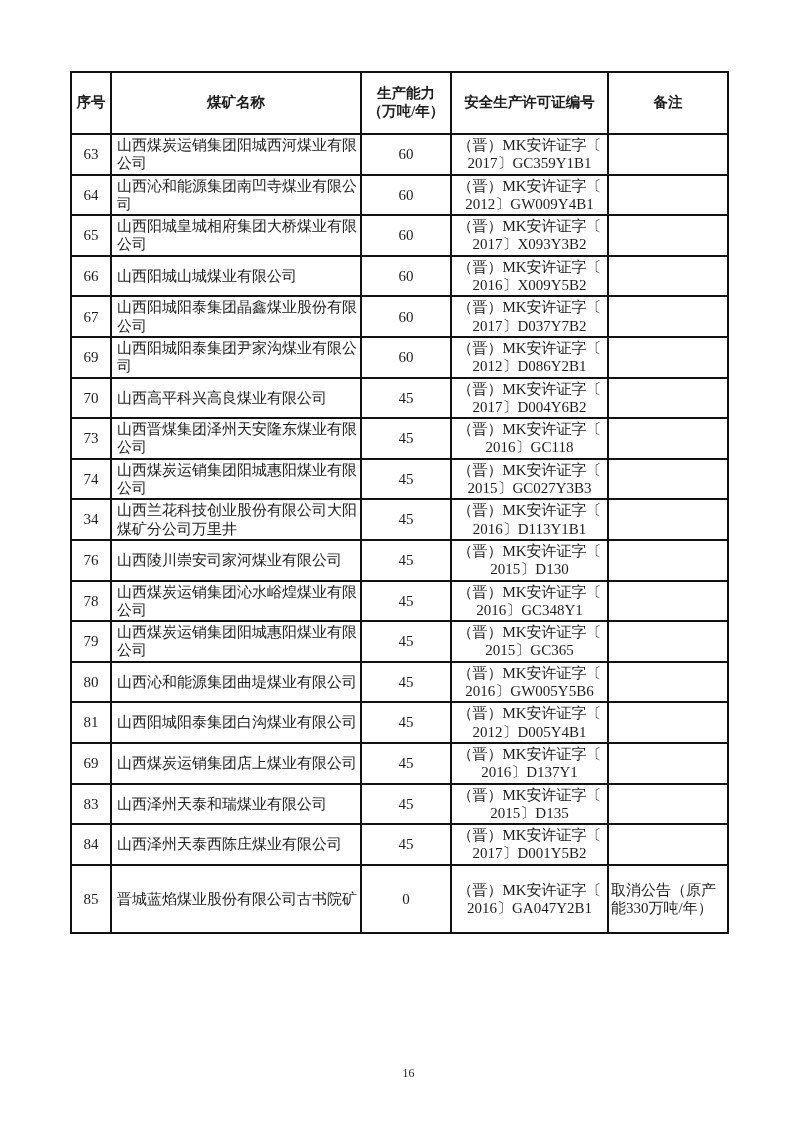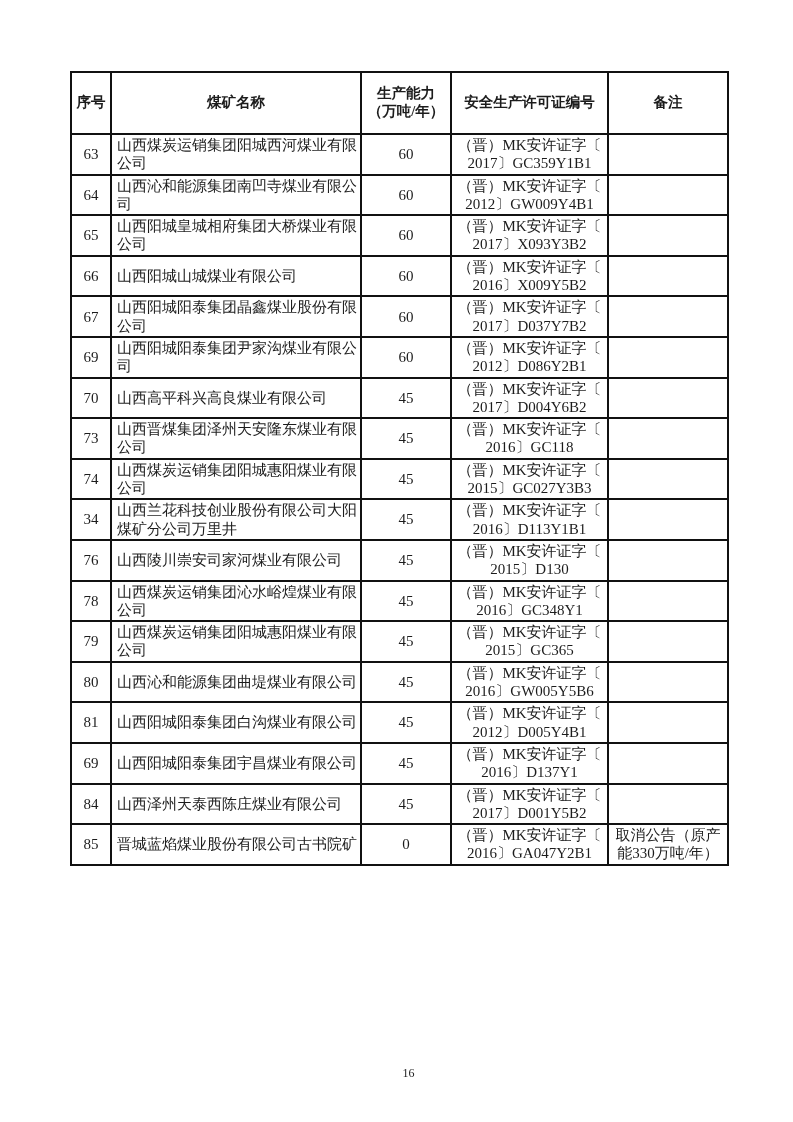--- a/index.html
+++ b/index.html
@@ -51,23 +51,23 @@
     padding-right: 3px;
     word-break: break-all;
   }
   .c-capacity { text-align: center; }
   .c-license {
     text-align: center;
     white-space: pre-line;
     padding: 1px 2px;
   }
   .c-remark {
-    text-align: center;
+    text-align: left;
     white-space: pre-line;
-    padding: 1px 2px;
+    padding: 15px 2px;
   }
   .page-number {
     position: absolute;
     top: 1066px;
     left: 12px;
     width: 100%;
     text-align: center;
     font-size: 12px;
   }
 </style>
@@ -210,24 +210,32 @@
         <tr>
           <td class="c-no">81</td>
           <td class="c-name">山西阳城阳泰集团白沟煤业有限公司</td>
           <td class="c-capacity">45</td>
           <td class="c-license">（晋）MK安许证字〔
 2012〕D005Y4B1</td>
           <td class="c-remark"></td>
         </tr>
         <tr>
           <td class="c-no">69</td>
-          <td class="c-name">山西阳城阳泰集团宇昌煤业有限公司</td>
+          <td class="c-name">山西煤炭运销集团店上煤业有限公司</td>
           <td class="c-capacity">45</td>
           <td class="c-license">（晋）MK安许证字〔
 2016〕D137Y1</td>
+          <td class="c-remark"></td>
+        </tr>
+        <tr>
+          <td class="c-no">83</td>
+          <td class="c-name">山西泽州天泰和瑞煤业有限公司</td>
+          <td class="c-capacity">45</td>
+          <td class="c-license">（晋）MK安许证字〔
+2015〕D135</td>
           <td class="c-remark"></td>
         </tr>
         <tr>
           <td class="c-no">84</td>
           <td class="c-name">山西泽州天泰西陈庄煤业有限公司</td>
           <td class="c-capacity">45</td>
           <td class="c-license">（晋）MK安许证字〔
 2017〕D001Y5B2</td>
           <td class="c-remark"></td>
         </tr>

